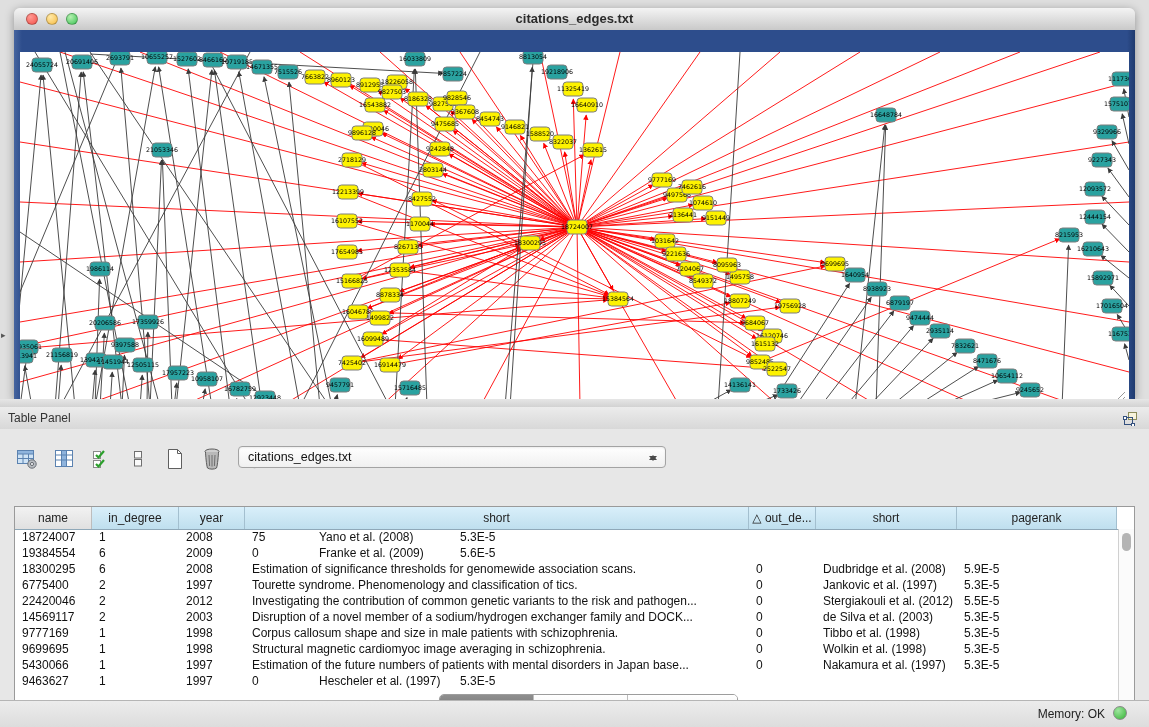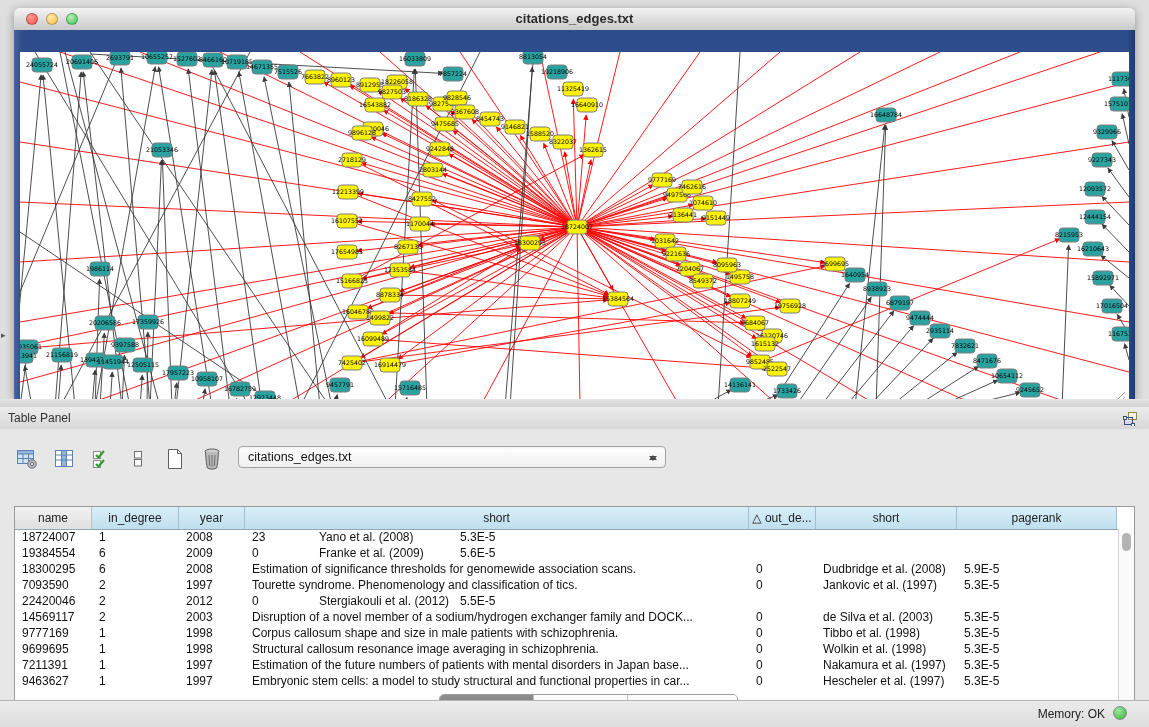--- a/index.html
+++ b/index.html
@@ -831,21 +831,21 @@
           <div class="th c3">short</div>
           <div class="th c4">△ out_de...</div>
           <div class="th c5">short</div>
           <div class="th c6">pagerank</div>
         </div>
         <div class="tbody" id="tbody">
             <div class="tr">
               <div class="td c0">18724007</div>
               <div class="td c1">1</div>
               <div class="td c2">2008</div>
-              <div class="td c4">23</div>
+              <div class="td c4">75</div>
               <div class="td c5">Yano et al. (2008)</div>
               <div class="td c6">5.3E-5</div>
             </div>
             <div class="tr">
               <div class="td c0">19384554</div>
               <div class="td c1">6</div>
               <div class="td c2">2009</div>
               <div class="td c4">0</div>
               <div class="td c5">Franke et al. (2009)</div>
               <div class="td c6">5.6E-5</div>
@@ -853,32 +853,33 @@
             <div class="tr">
               <div class="td c0">18300295</div>
               <div class="td c1">6</div>
               <div class="td c2">2008</div>
               <div class="td c3">Estimation of significance thresholds for genomewide association scans.</div>
               <div class="td c4">0</div>
               <div class="td c5">Dudbridge et al. (2008)</div>
               <div class="td c6">5.9E-5</div>
             </div>
             <div class="tr">
-              <div class="td c0">7093590</div>
+              <div class="td c0">6775400</div>
               <div class="td c1">2</div>
               <div class="td c2">1997</div>
               <div class="td c3">Tourette syndrome. Phenomenology and classification of tics.</div>
               <div class="td c4">0</div>
               <div class="td c5">Jankovic et al. (1997)</div>
               <div class="td c6">5.3E-5</div>
             </div>
             <div class="tr">
               <div class="td c0">22420046</div>
               <div class="td c1">2</div>
               <div class="td c2">2012</div>
+              <div class="td c3">Investigating the contribution of common genetic variants to the risk and pathogen...</div>
               <div class="td c4">0</div>
               <div class="td c5">Stergiakouli et al. (2012)</div>
               <div class="td c6">5.5E-5</div>
             </div>
             <div class="tr">
               <div class="td c0">14569117</div>
               <div class="td c1">2</div>
               <div class="td c2">2003</div>
               <div class="td c3">Disruption of a novel member of a sodium/hydrogen exchanger family and DOCK...</div>
               <div class="td c4">0</div>
@@ -891,39 +892,38 @@
               <div class="td c2">1998</div>
               <div class="td c3">Corpus callosum shape and size in male patients with schizophrenia.</div>
               <div class="td c4">0</div>
               <div class="td c5">Tibbo et al. (1998)</div>
               <div class="td c6">5.3E-5</div>
             </div>
             <div class="tr">
               <div class="td c0">9699695</div>
               <div class="td c1">1</div>
               <div class="td c2">1998</div>
-              <div class="td c3">Structural callosum resonance image averaging in schizophrenia.</div>
+              <div class="td c3">Structural magnetic cardiomyoc image averaging in schizophrenia.</div>
               <div class="td c4">0</div>
               <div class="td c5">Wolkin et al. (1998)</div>
               <div class="td c6">5.3E-5</div>
             </div>
             <div class="tr">
-              <div class="td c0">7211391</div>
+              <div class="td c0">5430066</div>
               <div class="td c1">1</div>
               <div class="td c2">1997</div>
               <div class="td c3">Estimation of the future numbers of patients with mental disorders in Japan base...</div>
               <div class="td c4">0</div>
               <div class="td c5">Nakamura et al. (1997)</div>
               <div class="td c6">5.3E-5</div>
             </div>
             <div class="tr">
               <div class="td c0">9463627</div>
               <div class="td c1">1</div>
               <div class="td c2">1997</div>
-              <div class="td c3">Embryonic stem cells: a model to study structural and functional properties in car...</div>
               <div class="td c4">0</div>
               <div class="td c5">Hescheler et al. (1997)</div>
               <div class="td c6">5.3E-5</div>
             </div>
           </div>
         <div class="vscroll">
           <div class="vthumb"></div>
         </div>
       </div>
 

